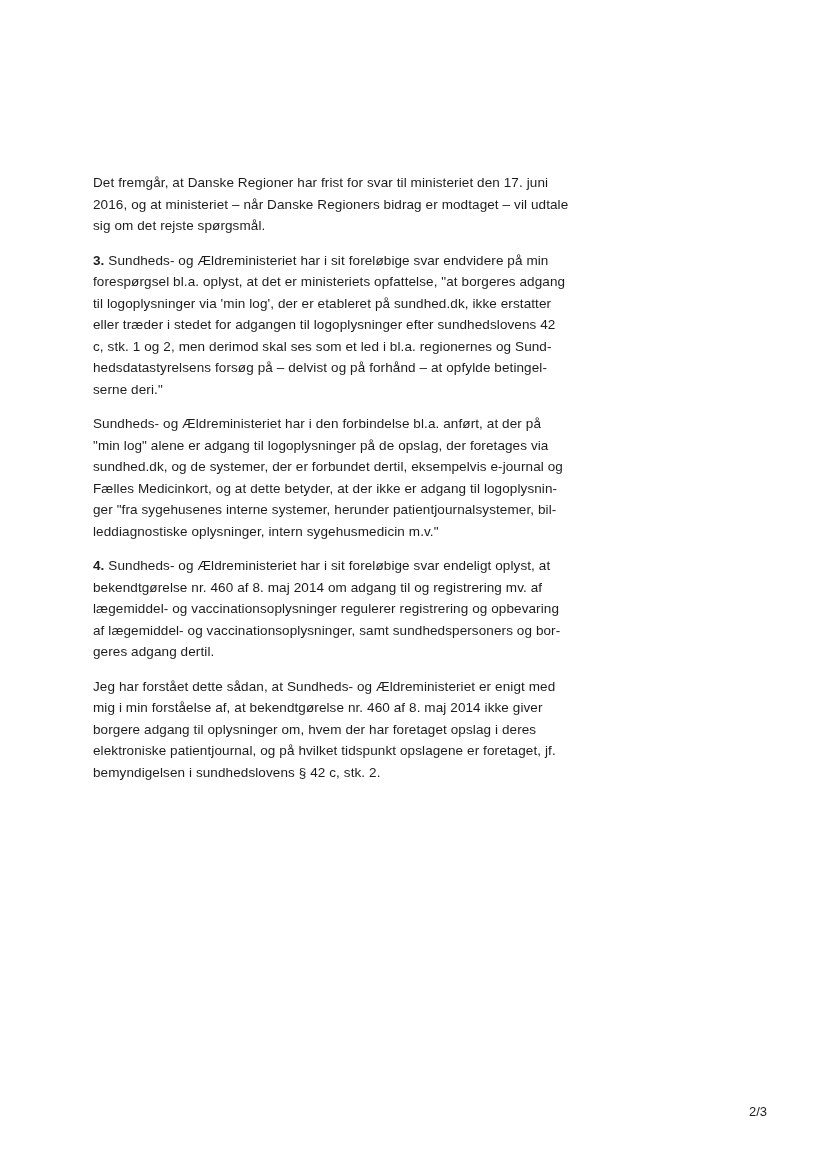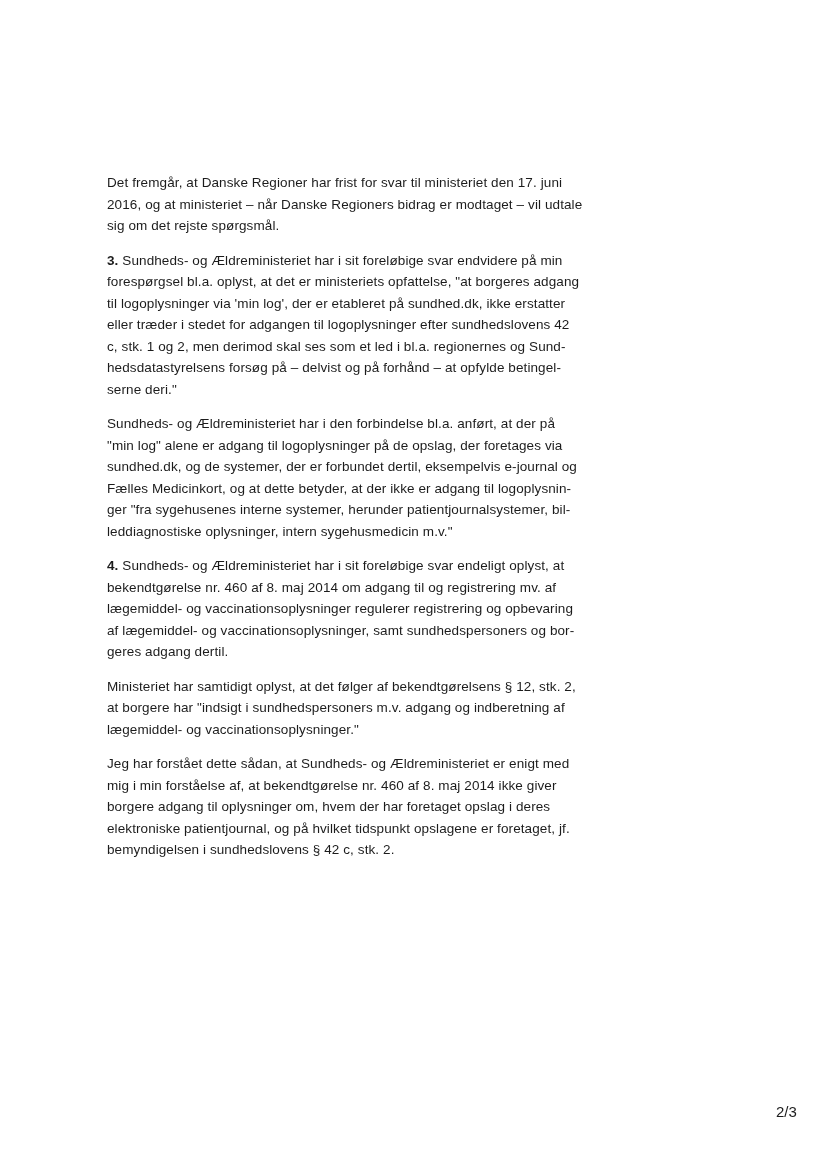--- a/index.html
+++ b/index.html
@@ -11,39 +11,39 @@
     position: relative;
     width: 828px;
     height: 1169px;
     background: #ffffff;
     font-family: "Liberation Sans", sans-serif;
     color: #1c1c1c;
     overflow: hidden;
   }
   .content {
     position: absolute;
-    left: 107px;
+    left: 93px;
     top: 172px;
     width: 520px;
   }
   .para {
     margin: 0 0 13px 0;
     font-size: 13.5px;
     line-height: 21.5px;
     white-space: pre;
     letter-spacing: 0.1px;
   }
   .para .lead {
     font-weight: bold;
   }
   .page-num {
     position: absolute;
-    left: 776px;
+    left: 749px;
     top: 1105px;
-    font-size: 15px;
+    font-size: 13px;
     line-height: 14px;
     color: #1c1c1c;
   }
 </style>
 </head>
 <body>
 
 <div class="page">
   <div class="content">
     <p class="para"><span class="ptext">Det fremgår, at Danske Regioner har frist for svar til ministeriet den 17. juni
@@ -60,23 +60,20 @@
 "min log" alene er adgang til logoplysninger på de opslag, der foretages via
 sundhed.dk, og de systemer, der er forbundet dertil, eksempelvis e-journal og
 Fælles Medicinkort, og at dette betyder, at der ikke er adgang til logoplysnin-
 ger "fra sygehusenes interne systemer, herunder patientjournalsystemer, bil-
 leddiagnostiske oplysninger, intern sygehusmedicin m.v."</span></p>
     <p class="para"><strong class="lead">4. </strong><span class="ptext">Sundheds- og Ældreministeriet har i sit foreløbige svar endeligt oplyst, at
 bekendtgørelse nr. 460 af 8. maj 2014 om adgang til og registrering mv. af
 lægemiddel- og vaccinationsoplysninger regulerer registrering og opbevaring
 af lægemiddel- og vaccinationsoplysninger, samt sundhedspersoners og bor-
 geres adgang dertil.</span></p>
-    <p class="para"><span class="ptext">Ministeriet har samtidigt oplyst, at det følger af bekendtgørelsens § 12, stk. 2,
-at borgere har "indsigt i sundhedspersoners m.v. adgang og indberetning af
-lægemiddel- og vaccinationsoplysninger."</span></p>
     <p class="para"><span class="ptext">Jeg har forstået dette sådan, at Sundheds- og Ældreministeriet er enigt med
 mig i min forståelse af, at bekendtgørelse nr. 460 af 8. maj 2014 ikke giver
 borgere adgang til oplysninger om, hvem der har foretaget opslag i deres
 elektroniske patientjournal, og på hvilket tidspunkt opslagene er foretaget, jf.
 bemyndigelsen i sundhedslovens § 42 c, stk. 2.</span></p>
   </div>
   <div class="page-num">2/3</div>
 </div>
 
 </body></html>

